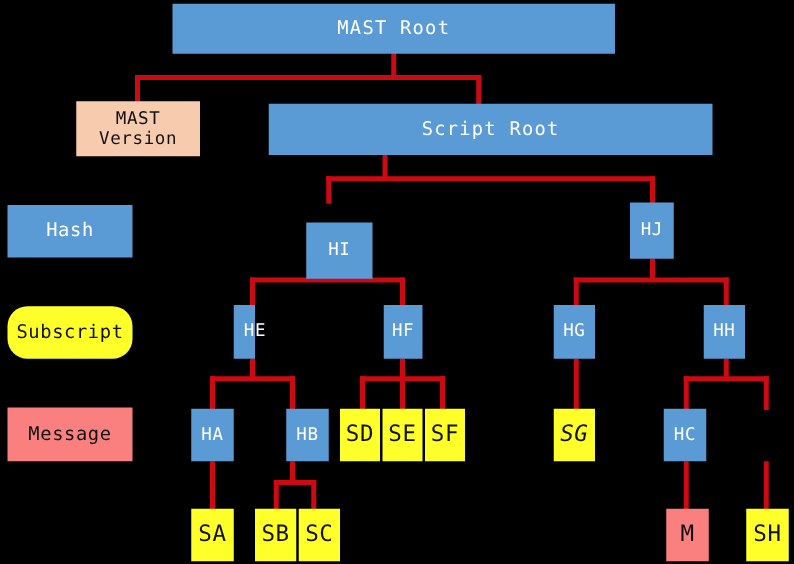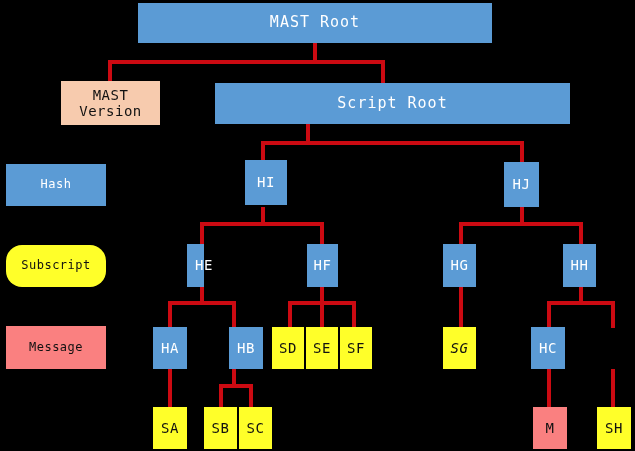--- a/index.html
+++ b/index.html
@@ -41,33 +41,33 @@
   .node.peach {
     background: #F7CBAE;
     color: #111111;
   }
   .conn {
     position: absolute;
     background: #CC0A12;
     z-index: 1;
   }
   .legend-label {
-    font-size: 12px;
+    font-size: 15px;
     letter-spacing: 0.5px;
   }
   .title-lg {
     font-size: 15px;
     letter-spacing: 1px;
   }
   .node-sm {
     font-size: 14px;
     letter-spacing: 0.5px;
   }
   .node-xs {
-    font-size: 14px;
+    font-size: 18px;
     letter-spacing: 0.5px;
   }
 </style>
 </head>
 <body>
 
 <div id="canvas">
 
   <div class="conn" style="left:313px; top:42px; width:4px; height:21px;"></div>
   <div class="conn" style="left:108px; top:60px; width:277px; height:4px;"></div>
@@ -122,21 +122,21 @@
   <div class="node yellow legend-label" style="left:6px; top:245px; width:100px; height:42px;border-radius:16px;">Subscript</div>
   <div class="node salmon legend-label" style="left:6px; top:326px; width:100px; height:43px;">Message</div>
 
   <div class="node blue title-lg" style="left:138px; top:3px; width:354px; height:40px;text-align:center;">MAST Root</div>
 
   <div class="node peach node-sm" style="left:61px; top:81px; width:99px; height:44px;">MAST
 Version</div>
 
   <div class="node blue title-lg" style="left:215px; top:83px; width:355px; height:41px;">Script Root</div>
 
-  <div class="node blue node-sm" style="left:245px; top:160px; width:42px; height:45px;">HI</div>
+  <div class="node blue node-sm" style="left:245px; top:178px; width:53px; height:45px;">HI</div>
   <div class="node blue node-sm" style="left:504px; top:162px; width:35px; height:45px;">HJ</div>
 
   <div class="node blue node-sm" style="left:187px; top:244px; width:14px; height:43px;padding-left:17px;">HE</div>
   <div class="node blue node-sm" style="left:307px; top:244px; width:31px; height:43px;">HF</div>
   <div class="node blue node-sm" style="left:443px; top:244px; width:33px; height:43px;">HG</div>
   <div class="node blue node-sm" style="left:563px; top:244px; width:33px; height:43px;">HH</div>
 
   <div class="node blue node-sm" style="left:153px; top:327px; width:34px; height:42px;">HA</div>
   <div class="node blue node-sm" style="left:229px; top:327px; width:34px; height:42px;">HB</div>
 

